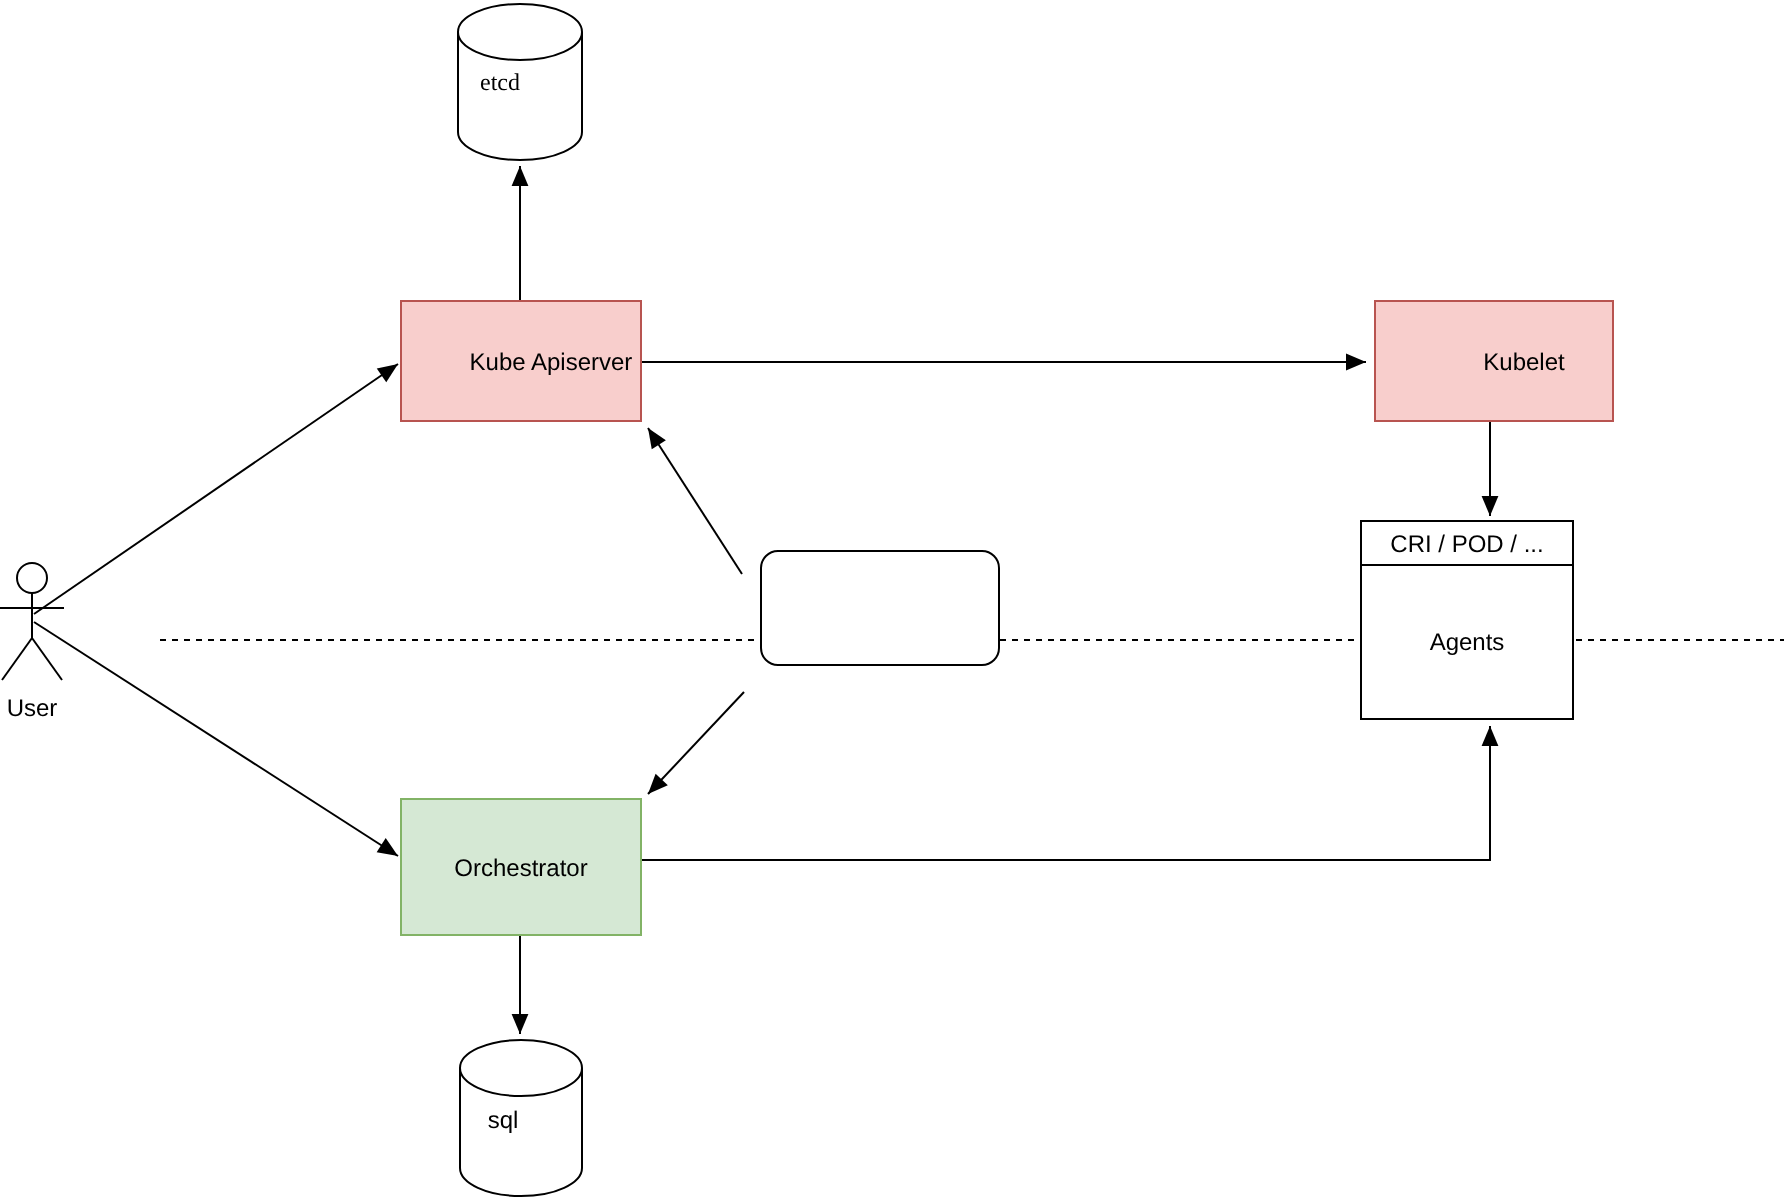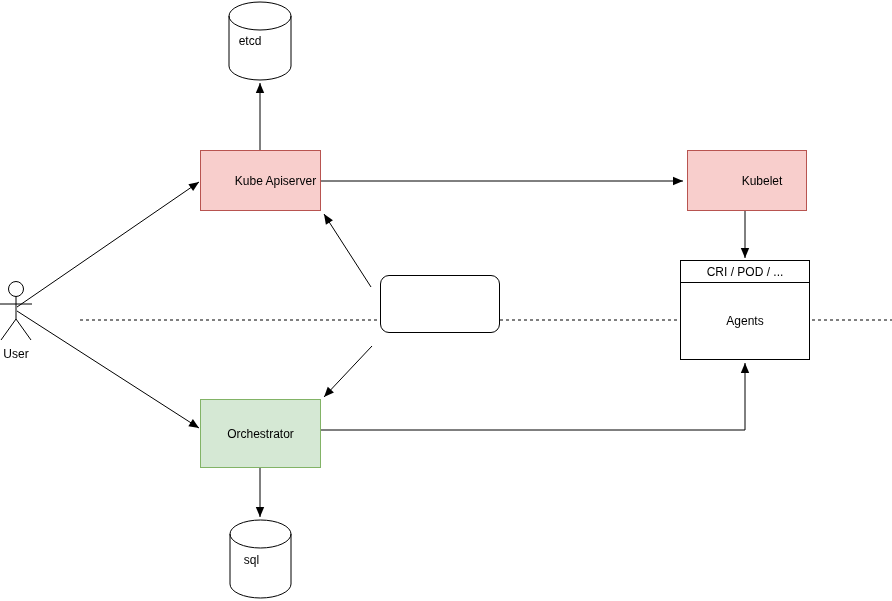--- a/index.html
+++ b/index.html
@@ -83,22 +83,22 @@
   <div class="node red" style="left:687px;top:150px;width:120px;height:61px;">
     <span>Kubelet</span>
   </div>
 
   <div class="node green" style="left:200px;top:399px;width:121px;height:69px;">
     <span>Orchestrator</span>
   </div>
 
   <div class="card" style="left:380px;top:275px;width:120px;height:58px;"></div>
 
-  <div class="stack" style="left:680px;top:260px;width:130px;height:100px;">
+  <div class="stack" style="left:680px;top:260px;width:107px;height:100px;">
     <div class="row header">CRI / POD / ...</div>
     <div class="row body">Agents</div>
   </div>
 
-  <div class="shape-label" style="left:229px;top:34px;width:42px;">etcd</div>
+  <div class="shape-label" style="left:229px;top:34px;width:42px;font-family:Liberation Serif, serif;">etcd</div>
   <div class="shape-label" style="left:230px;top:553px;width:43px;">sql</div>
   <div class="shape-label" style="left:-2px;top:347px;width:36px;">User</div>
 
 </div>
 
 </body></html>

